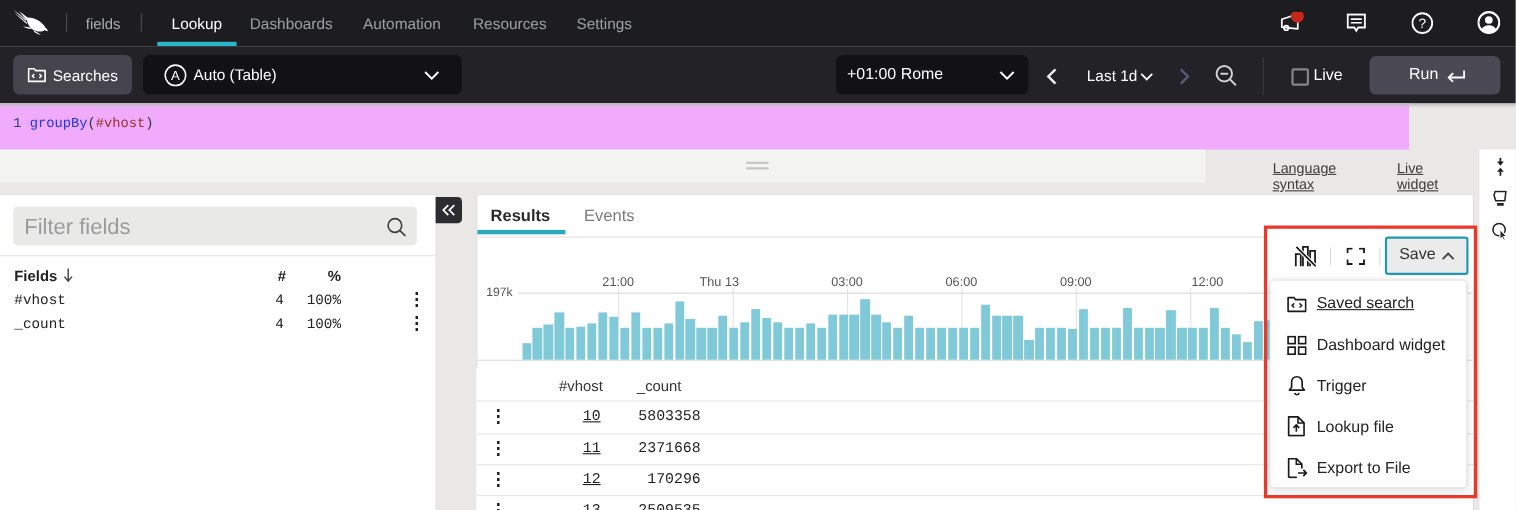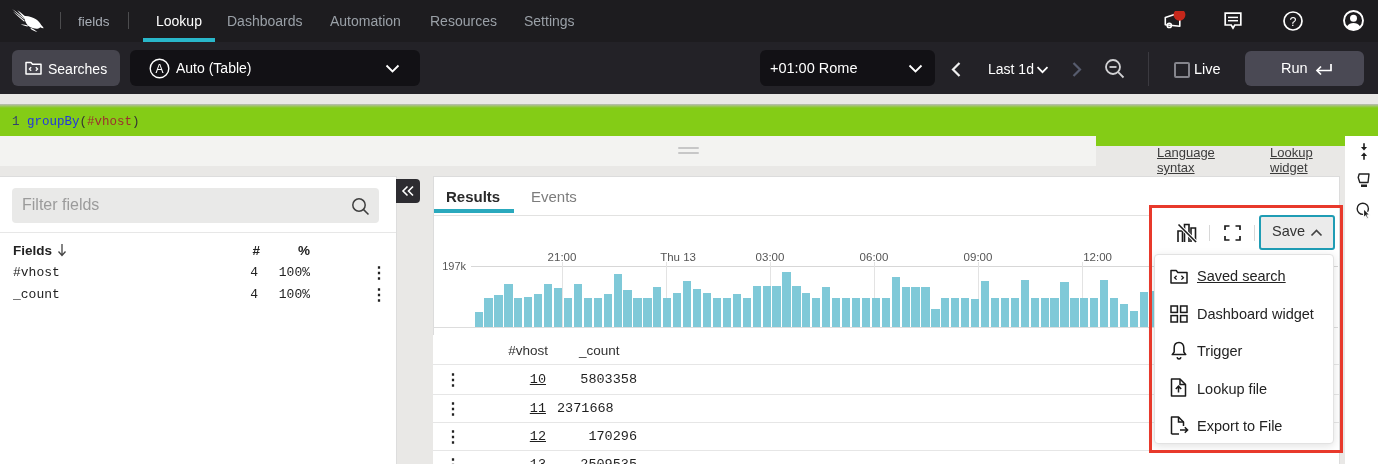--- a/index.html
+++ b/index.html
@@ -104,30 +104,30 @@
   <div class="abs" style="left:1194px;top:19px;font-size:14.5px;color:#fff;">Live</div>
 
   <div class="abs" style="left:1245px;top:9px;width:119px;height:35px;background:#4a4954;border-radius:6px;"></div>
   <div class="abs" style="left:1281px;top:18px;font-size:14.5px;color:#fff;">Run</div>
   <svg class="abs" style="left:1313px;top:21px;" width="20" height="13" viewBox="0 0 20 13">
     <path d="M18 1 V7.5 H4" fill="none" stroke="#fff" stroke-width="1.7"></path>
     <path d="M8 3.5 L4 7.5 L8 11.5" fill="none" stroke="#fff" stroke-width="1.7"></path>
   </svg>
 </div>
 
-<div class="abs" style="left:0;top:94px;width:1378px;height:42px;background:#84cc16;margin-top:10px;">
+<div class="abs" style="left:0;top:94px;width:1281px;height:42px;background:#f0abfc;">
   <div class="abs" style="left:0;top:0;width:1378px;height:4px;background:linear-gradient(#bbb,rgba(255,255,255,0));"></div>
   <div class="abs" style="left:-3px;top:11px;font-family:'Liberation Mono',monospace;font-size:12.5px;white-space:pre;"><span style="color:#33416b;">  1 </span><span style="color:#2135e0;">groupBy</span><span style="color:#333;">(</span><span style="color:#9c2f2f;">#vhost</span><span style="color:#333;">)</span></div>
 </div>
 
 <div class="abs" style="left:0;top:136px;width:1096px;height:30px;background:#f3f3f1;">
   <div class="abs" style="left:678px;top:11px;width:21px;height:2px;background:#c7c7c7;border-radius:2px;"></div>
   <div class="abs" style="left:678px;top:16px;width:21px;height:2px;background:#c7c7c7;border-radius:2px;"></div>
   <div class="abs" style="left:1157px;top:9px;font-size:13px;color:#3c3c3c;text-decoration:underline;">Language syntax</div>
-  <div class="abs" style="left:1270px;top:9px;font-size:13px;color:#3c3c3c;text-decoration:underline;">Lookup widget</div>
+  <div class="abs" style="left:1270px;top:9px;font-size:13px;color:#3c3c3c;text-decoration:underline;">Live widget</div>
 </div>
 
 <div class="abs" style="left:1345px;top:136px;width:33px;height:328px;background:#ffffff;">
 
   <svg class="abs" style="left:11px;top:7px;" width="16" height="17" viewBox="0 0 16 17">
     <g stroke="#1d1d1d" stroke-width="1.6" fill="none">
       <line x1="8" y1="0.3" x2="8" y2="4.2"></line>
       <line x1="8" y1="16.7" x2="8" y2="12.8"></line>
     </g>
     <path d="M8 7.6 L4.9 3.9 L11.1 3.9 Z" fill="#1d1d1d"></path>
@@ -140,21 +140,21 @@
   </svg>
 
   <svg class="abs" style="left:11px;top:66px;" width="18" height="18" viewBox="0 0 18 18">
     <circle cx="6.8" cy="6.8" r="5.6" fill="none" stroke="#222" stroke-width="1.4"></circle>
     <path d="M7.5 6.5 L14 13 L11.2 13.1 L12.5 15.9 L10.9 16.6 L9.7 13.8 L7.6 15.6 Z" fill="#222" stroke="#fbfbfb" stroke-width="1.1"></path>
   </svg>
 </div>
 
 <div class="abs" style="left:0;top:176px;width:397px;height:288px;background:#fff;border-top:1px solid #ddd;border-right:1px solid #ddd;box-sizing:border-box;">
   <div class="abs" style="left:12px;top:11px;width:367px;height:35px;background:#e9e9e8;border-radius:4px;box-sizing:border-box;"></div>
-  <div class="abs" style="left:22px;top:19px;font-size:16px;color:#9b9b9b;">Filter fields</div>
+  <div class="abs" style="left:22px;top:19px;font-size:20px;color:#9b9b9b;">Filter fields</div>
   <svg class="abs" style="left:351px;top:20px;" width="19" height="19" viewBox="0 0 19 19">
     <circle cx="8" cy="8" r="6.2" fill="none" stroke="#3f3f3f" stroke-width="1.5"></circle>
     <line x1="12.6" y1="12.6" x2="17.5" y2="17.5" stroke="#3f3f3f" stroke-width="1.5"></line>
   </svg>
   <div class="abs" style="left:0;top:55px;width:396px;height:1px;background:#e7e7e7;"></div>
   <div class="abs" style="left:13px;top:66px;font-size:13.5px;font-weight:bold;color:#222;">Fields</div>
   <svg class="abs" style="left:56px;top:66px;" width="12" height="14" viewBox="0 0 12 14">
     <path d="M6 1 V12 M2.5 8.5 L6 12.5 L9.5 8.5" fill="none" stroke="#444" stroke-width="1.3"></path>
   </svg>
   <div class="abs" style="left:240px;top:66px;width:20px;text-align:right;font-size:13.5px;font-weight:bold;color:#222;">#</div>
@@ -184,21 +184,21 @@
   <div class="abs" style="left:0px;top:38px;width:905px;height:1px;background:#e2e2e1;"></div>
   <div class="abs" style="left:0px;top:32px;width:80px;height:4px;background:#2aa9bd;"></div>
 </div>
 
 <div class="abs" style="left:433px;top:230px;width:905px;height:100px;" id="chart">
   <div class="abs" style="left:5px;top:30px;width:28px;text-align:right;font-size:11px;color:#555;">197k</div>
   <div class="abs" style="left:38px;top:36px;width:867px;height:1px;background:#d7d7d7;"></div>
   <div class="abs" style="left:129px;top:32px;width:1px;height:65px;background:#e3e3e3;"></div>
   <div class="abs" style="left:99px;top:21px;width:60px;text-align:center;font-size:11.5px;color:#555;">21:00</div>
   <div class="abs" style="left:233px;top:32px;width:1px;height:65px;background:#e3e3e3;"></div>
-  <div class="abs" style="left:203px;top:21px;width:60px;text-align:right;font-size:11.5px;color:#555;">Thu 13</div>
+  <div class="abs" style="left:203px;top:21px;width:60px;text-align:left;font-size:11.5px;color:#555;">Thu 13</div>
   <div class="abs" style="left:337px;top:32px;width:1px;height:65px;background:#e3e3e3;"></div>
   <div class="abs" style="left:307px;top:21px;width:60px;text-align:center;font-size:11.5px;color:#555;">03:00</div>
   <div class="abs" style="left:441px;top:32px;width:1px;height:65px;background:#e3e3e3;"></div>
   <div class="abs" style="left:411px;top:21px;width:60px;text-align:center;font-size:11.5px;color:#555;">06:00</div>
   <div class="abs" style="left:545px;top:32px;width:1px;height:65px;background:#e3e3e3;"></div>
   <div class="abs" style="left:515px;top:21px;width:60px;text-align:center;font-size:11.5px;color:#555;">09:00</div>
   <div class="abs" style="left:649px;top:32px;width:1px;height:65px;background:#e3e3e3;"></div>
   <div class="abs" style="left:619px;top:21px;width:60px;text-align:right;font-size:11.5px;color:#555;">12:00</div>
   <div class="abs" style="left:753px;top:32px;width:1px;height:65px;background:#e3e3e3;"></div>
   <div class="abs" style="left:857px;top:32px;width:1px;height:65px;background:#e3e3e3;"></div>
@@ -293,21 +293,21 @@
 
 <div class="abs" style="left:433px;top:335px;width:906px;height:129px;background:#fff;">
   <div class="abs" style="left:71px;top:8px;width:44px;text-align:right;font-size:13.5px;color:#333;">#vhost</div>
   <div class="abs" style="left:146px;top:8px;font-size:13.5px;color:#333;">_count</div>
   <div class="abs" style="left:0;top:29px;width:906px;height:1px;background:#e6e6e6;"></div>
   <div class="abs" style="left:12px;top:37px;font-size:16px;font-weight:bold;color:#222;line-height:15px;">⋮</div>
   <div class="abs" style="left:73px;top:37px;width:40px;text-align:right;font-family:'Liberation Mono',monospace;font-size:13.5px;color:#1f1f1f;text-decoration:underline;">10</div>
   <div class="abs" style="left:124px;top:37px;width:80px;text-align:right;font-family:'Liberation Mono',monospace;font-size:13.5px;color:#1f1f1f;">5803358</div>
   <div class="abs" style="left:12px;top:66px;font-size:16px;font-weight:bold;color:#222;line-height:15px;">⋮</div>
   <div class="abs" style="left:73px;top:66px;width:40px;text-align:right;font-family:'Liberation Mono',monospace;font-size:13.5px;color:#1f1f1f;text-decoration:underline;">11</div>
-  <div class="abs" style="left:124px;top:66px;width:80px;text-align:left;font-family:'Liberation Mono',monospace;font-size:13.5px;color:#1f1f1f;">2371668</div>
+  <div class="abs" style="left:124px;top:66px;width:80px;text-align:right;font-family:'Liberation Mono',monospace;font-size:13.5px;color:#1f1f1f;">2371668</div>
   <div class="abs" style="left:12px;top:94px;font-size:16px;font-weight:bold;color:#222;line-height:15px;">⋮</div>
   <div class="abs" style="left:73px;top:94px;width:40px;text-align:right;font-family:'Liberation Mono',monospace;font-size:13.5px;color:#1f1f1f;text-decoration:underline;">12</div>
   <div class="abs" style="left:124px;top:94px;width:80px;text-align:right;font-family:'Liberation Mono',monospace;font-size:13.5px;color:#1f1f1f;">170296</div>
   <div class="abs" style="left:12px;top:122px;font-size:16px;font-weight:bold;color:#222;line-height:15px;">⋮</div>
   <div class="abs" style="left:73px;top:122px;width:40px;text-align:right;font-family:'Liberation Mono',monospace;font-size:13.5px;color:#1f1f1f;text-decoration:underline;">13</div>
   <div class="abs" style="left:124px;top:122px;width:80px;text-align:right;font-family:'Liberation Mono',monospace;font-size:13.5px;color:#1f1f1f;">2509535</div>
   <div class="abs" style="left:0;top:59px;width:906px;height:1px;background:#e6e6e6;"></div>
   <div class="abs" style="left:0;top:87px;width:906px;height:1px;background:#e6e6e6;"></div>
   <div class="abs" style="left:0;top:115px;width:906px;height:1px;background:#e6e6e6;"></div>
 </div>

